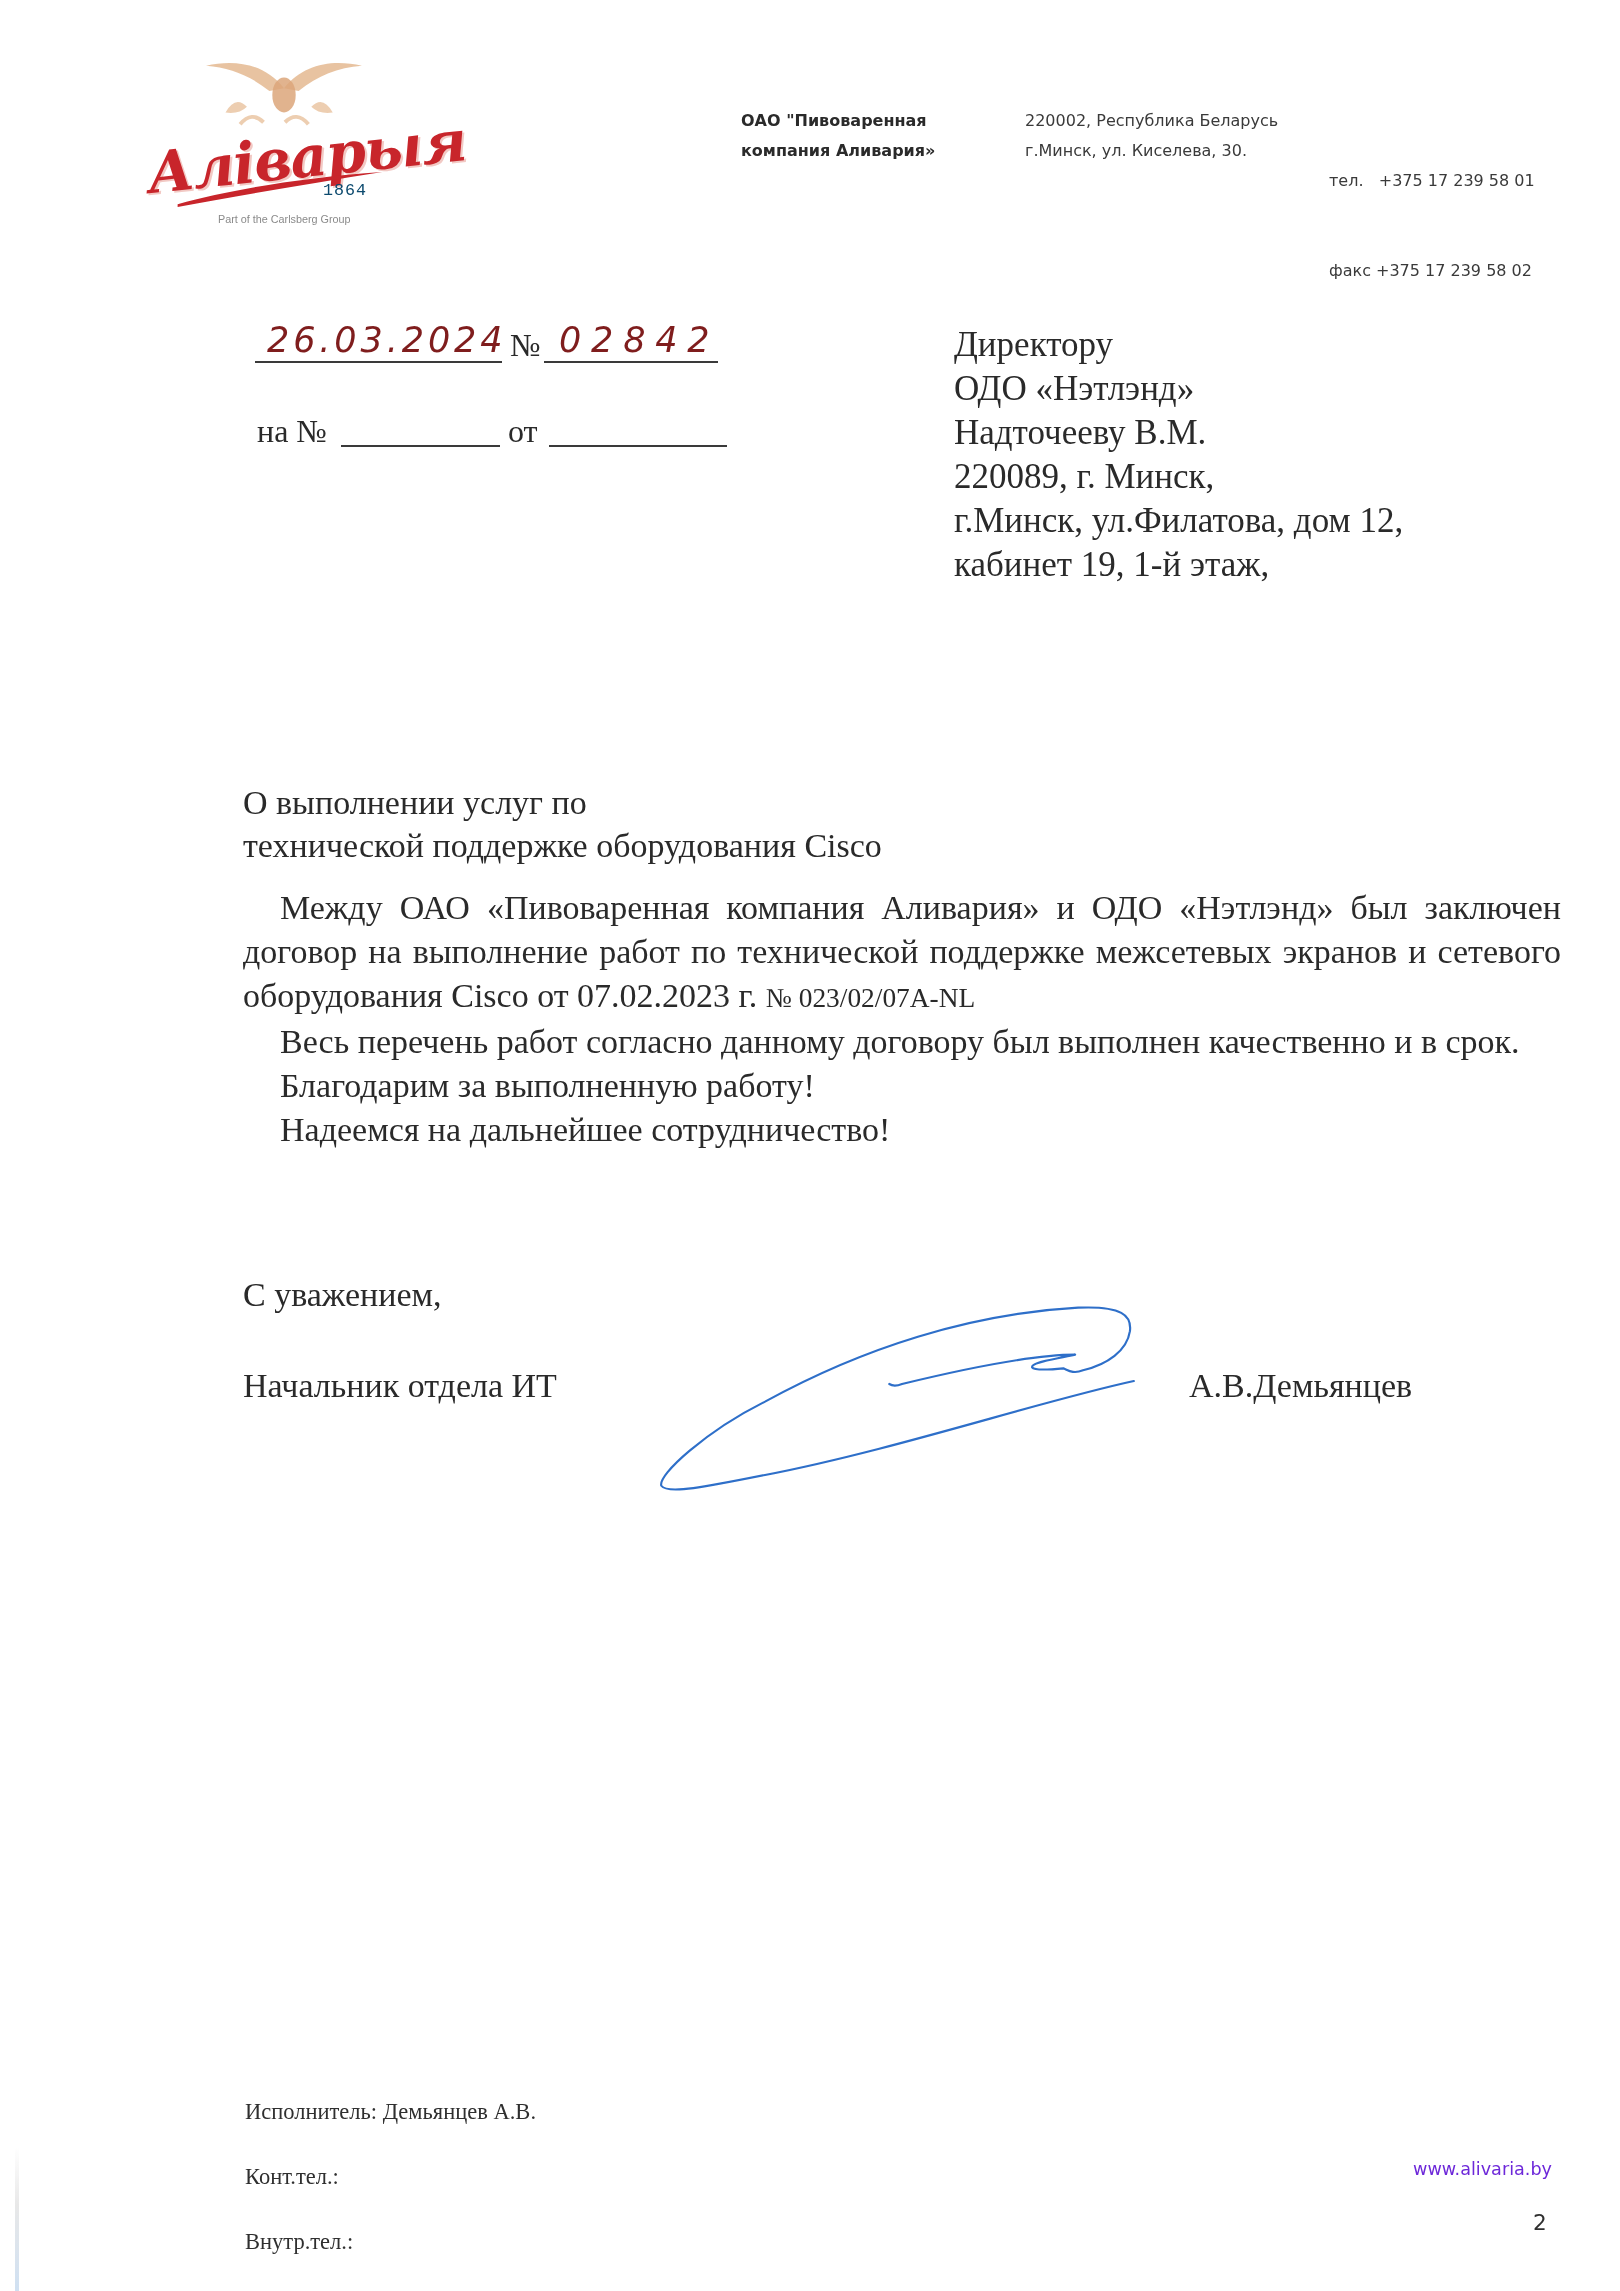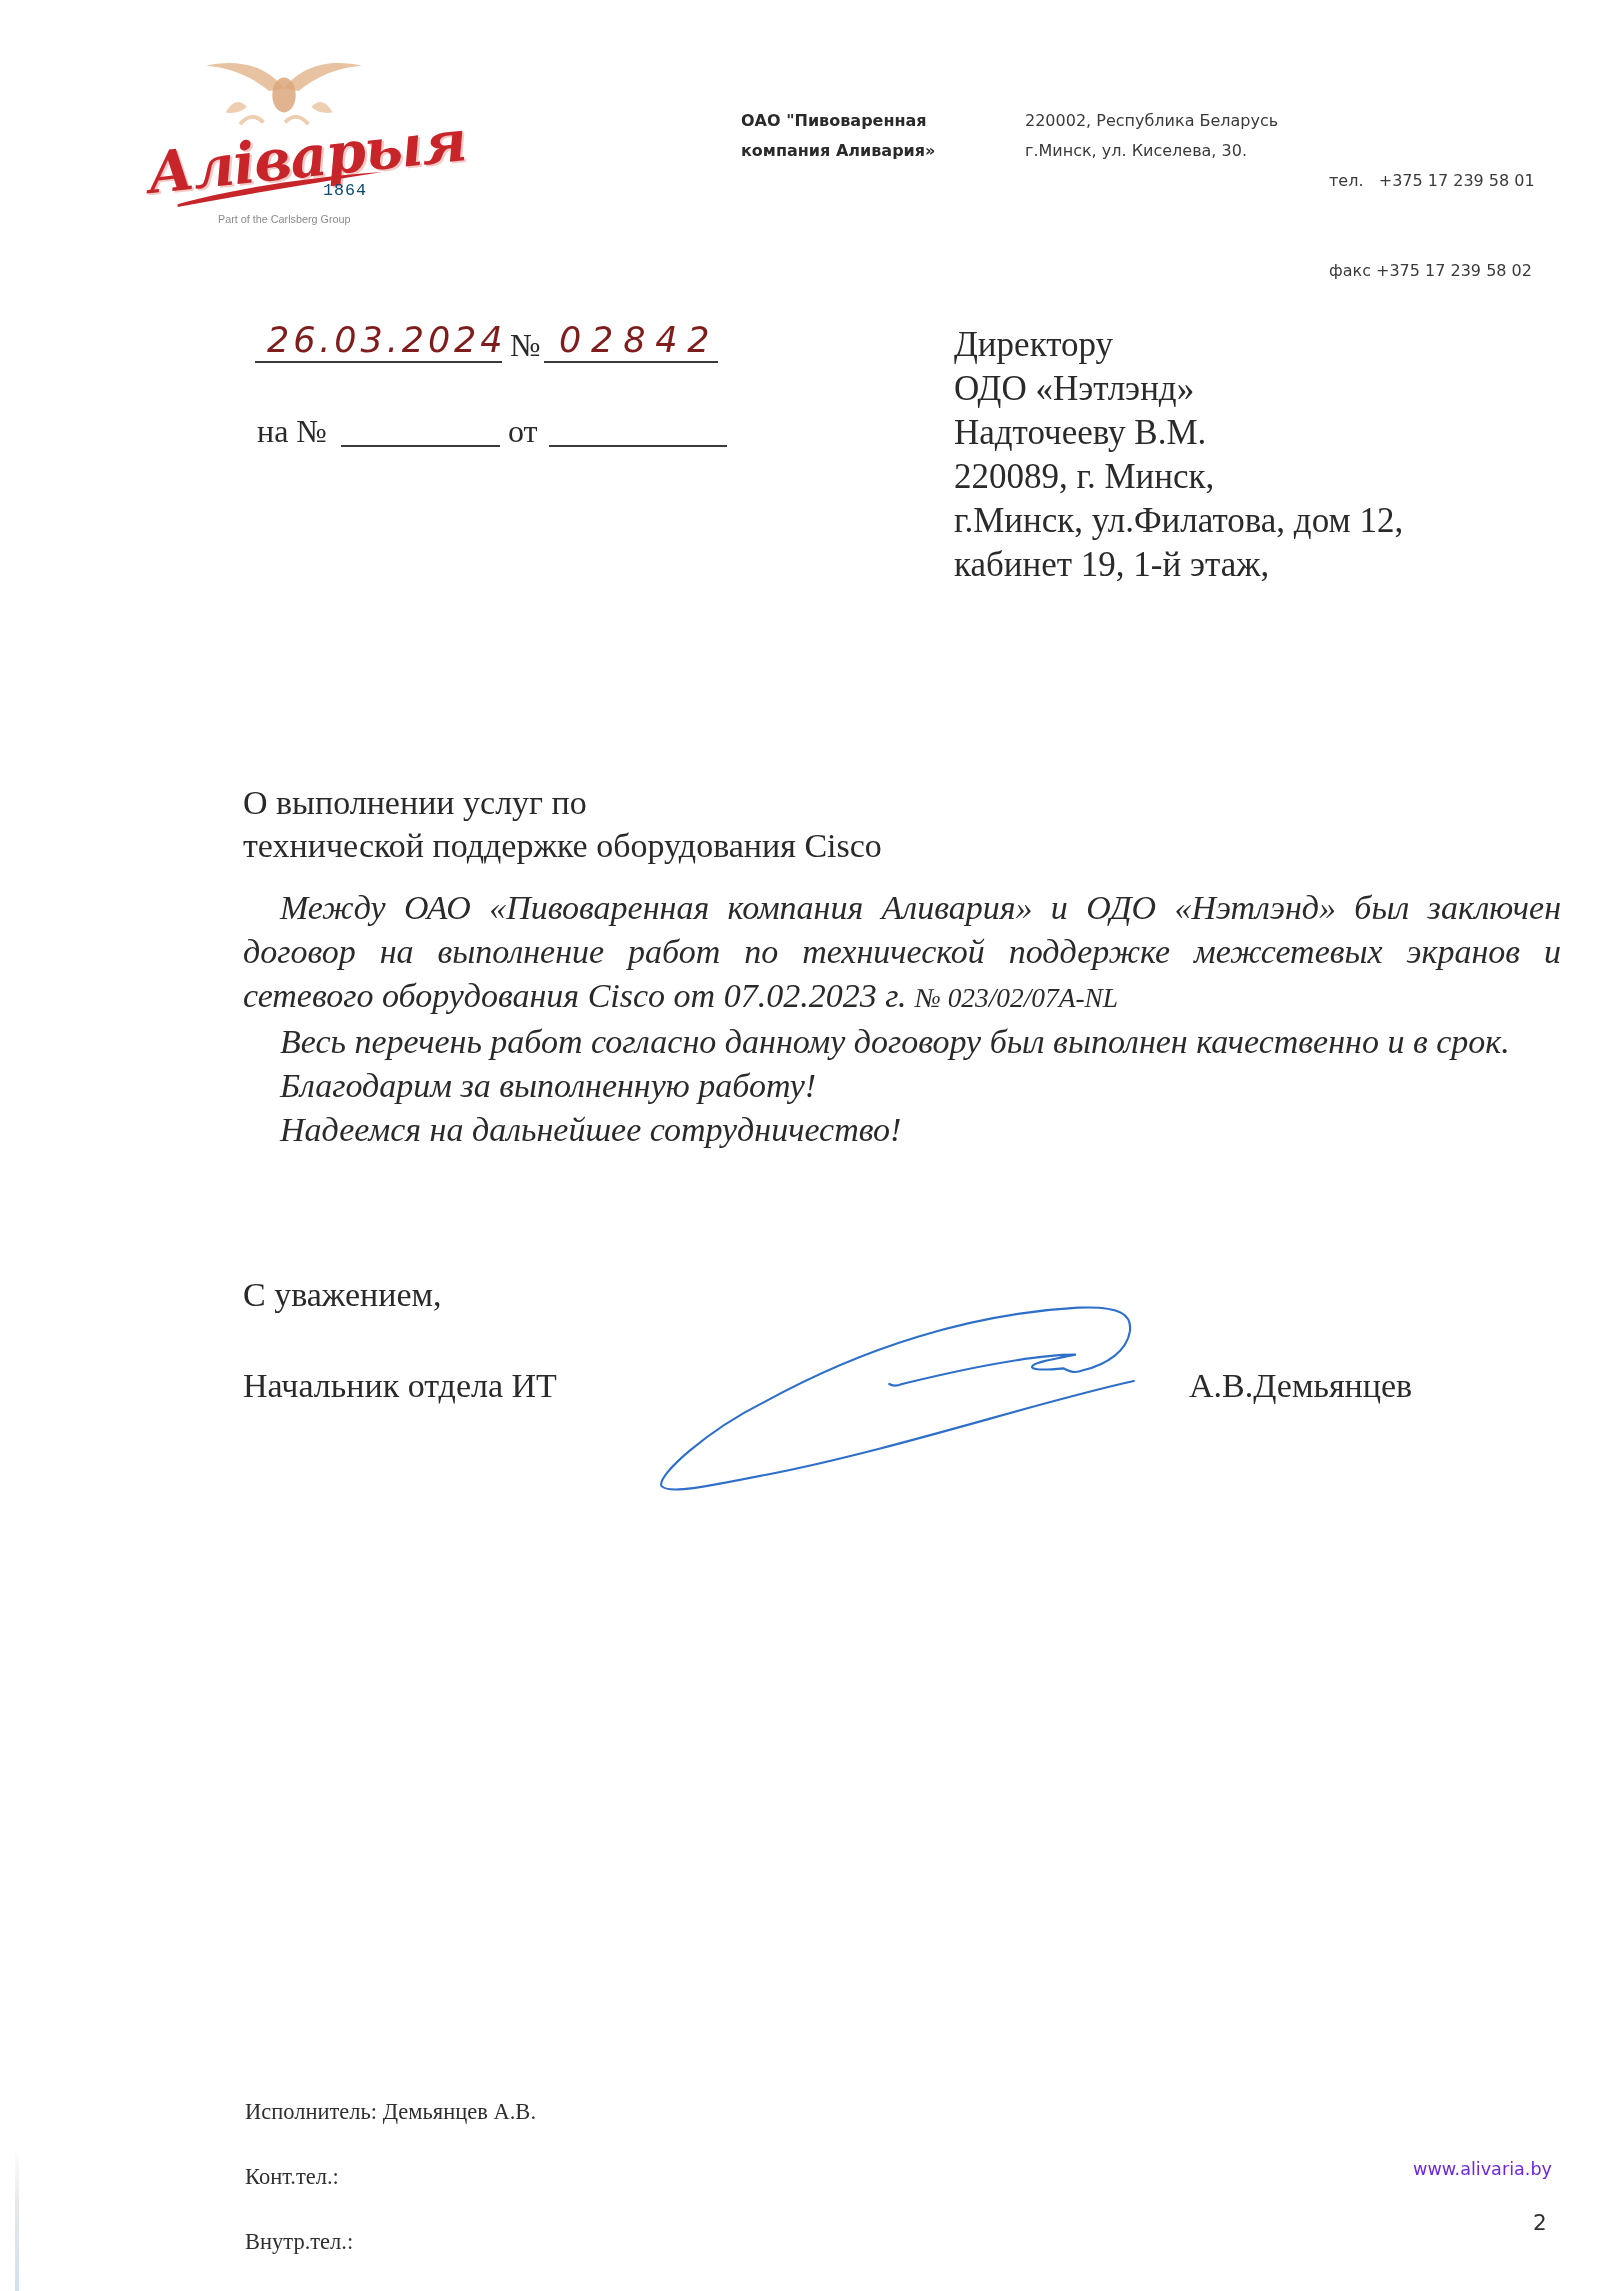--- a/index.html
+++ b/index.html
@@ -25,21 +25,21 @@
   .hand { font-family: "DejaVu Sans", sans-serif; font-style: italic; color: #7f1d1d; font-size: 35px; letter-spacing: 3.9px; }
   .ref-text { font-family: "Liberation Serif", serif; font-size: 32px; color: #2a2a2a; }
 
   
   #recipient { left: 954px; top: 323px; font-size: 35px; line-height: 44px; }
 
   
   #subject { left: 243px; top: 753px; font-size: 34px; line-height: 43px; margin-top: 28px; }
 
   
-  #body { left: 243px; top: 886px; width: 1318px; font-size: 34px; line-height: 44px; text-align: justify; font-style: italic; }
+  #body { left: 243px; top: 886px; width: 1318px; font-size: 34px; line-height: 44px; text-align: justify; }
   #body p { margin: 0; text-indent: 37px; }
   .contract-no { font-size: 27.4px; }
 
   
   #closing { left: 243px; top: 1276px; font-size: 34px; }
   #sig-title { left: 243px; top: 1367px; font-size: 34px; }
   #sig-name { left: 1189px; top: 1367px; font-size: 34px; }
   #signature { left: 647px; top: 1294px; width: 510px; height: 225px; }
 
   

